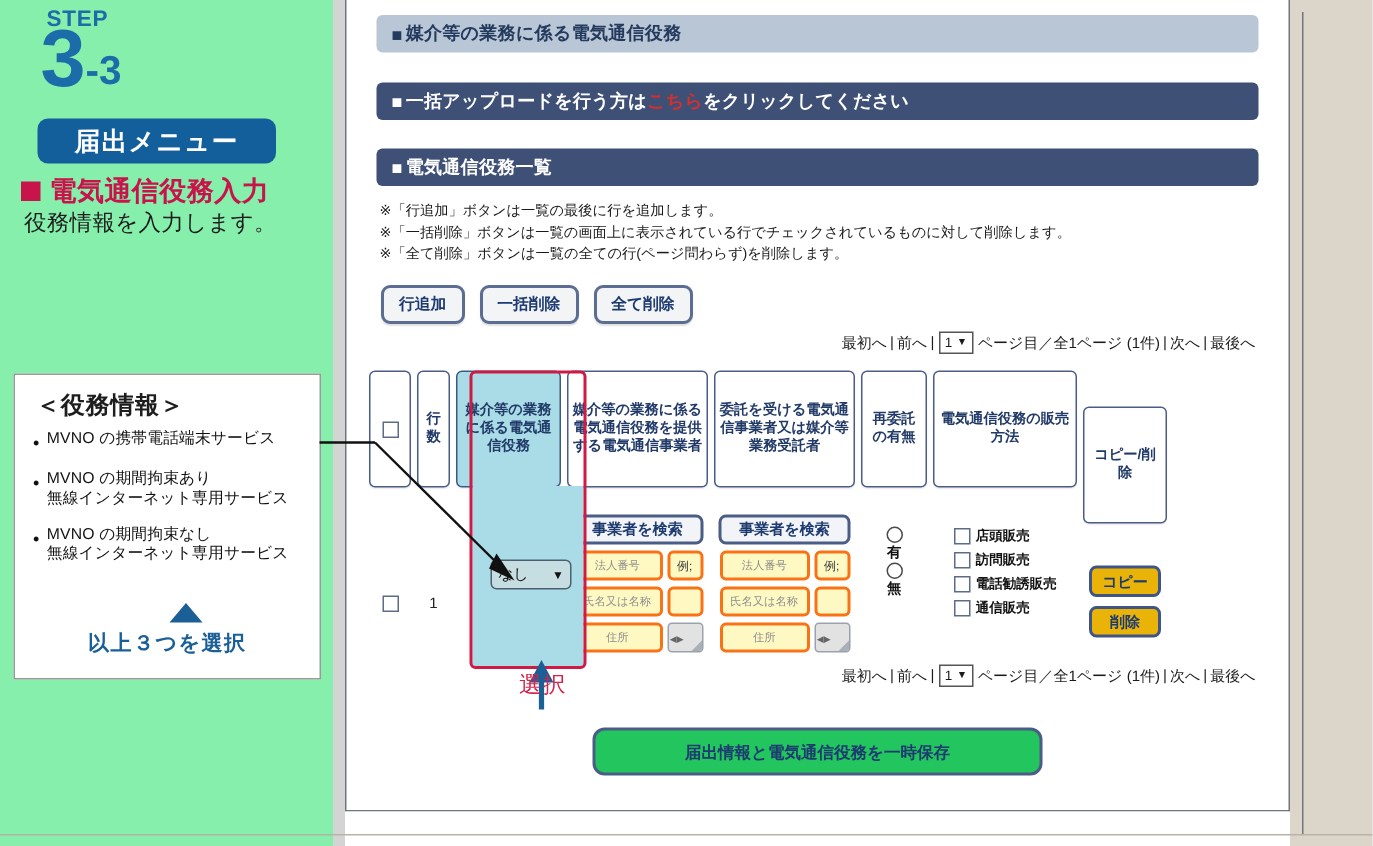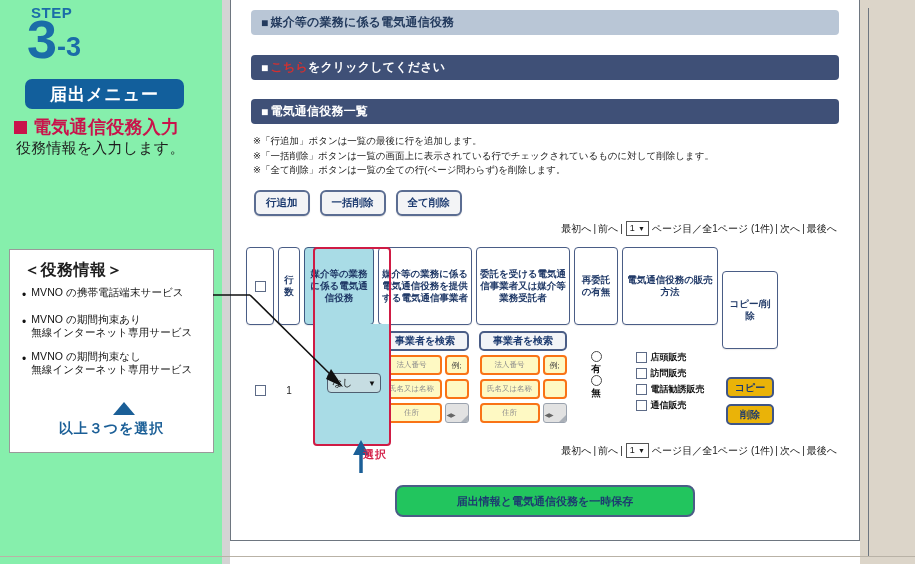--- a/index.html
+++ b/index.html
@@ -131,21 +131,21 @@
   .th-check{width:28px;height:78px;}
   .th-rows{width:22px;height:78px;}
   .th-w1{width:70px;}
   .th-w2{width:94px;}
   .th-w3{width:94px;}
   .th-w4{width:44px;}
   .th-w5{width:96px;}
   .th-w6{width:56px;margin-top:24px;}
   .th-hl{background:#a9dce6;border-color:#3d5a82;}
 
-  .cellbox{display:flex;align-items:center;justify-content:center;padding-top:6px;}
+  .cellbox{display:flex;align-items:center;justify-content:center;padding-top:18px;}
 
   .chk{
     width:11px;height:11px;border:1px solid #5d6b87;background:#fff;
     display:inline-block;box-sizing:border-box;
   }
   .rowno{font-size:10px;color:#222;}
 
   
   .hl-col{
     position:absolute;left:313px;top:247px;width:78px;height:199px;
@@ -212,22 +212,22 @@
   .save-btn{
     background:#22c55e;border:2px solid #4a5d86;border-radius:8px;
     color:#1d3b70;font-size:11px;font-weight:bold;
     width:300px;height:32px;display:flex;align-items:center;justify-content:center;
     box-sizing:border-box;
   }
 
   
   .anno-svg{position:absolute;left:0;top:0;width:915px;height:564px;pointer-events:none;}
   .anno-select{
-    position:absolute;left:363px;top:447px;
-    font-size:11px;color:#d4224a;font-weight:bold;letter-spacing:1px;
+    position:absolute;left:346px;top:447px;
+    font-size:15px;color:#d4224a;font-weight:normal;letter-spacing:1px;
   }
 </style>
 </head>
 <body>
 
 <div class="page">
 
   <div class="left-panel">
 
     <div class="step-word">STEP</div>
@@ -269,20 +269,21 @@
 
   <div class="main">
 
     <div class="bar bar-a">
       <span class="mark">■</span>
       <span>媒介等の業務に係る電気通信役務</span>
     </div>
 
     <div class="bar bar-b">
       <span class="mark">■</span>
+      <span>一括アップロードを行う方は</span>
       <span class="hl-red">こちら</span>
       <span>をクリックしてください</span>
     </div>
 
     <div class="bar bar-c">
       <span class="mark">■</span>
       <span>電気通信役務一覧</span>
     </div>
 
     <div class="notes">

